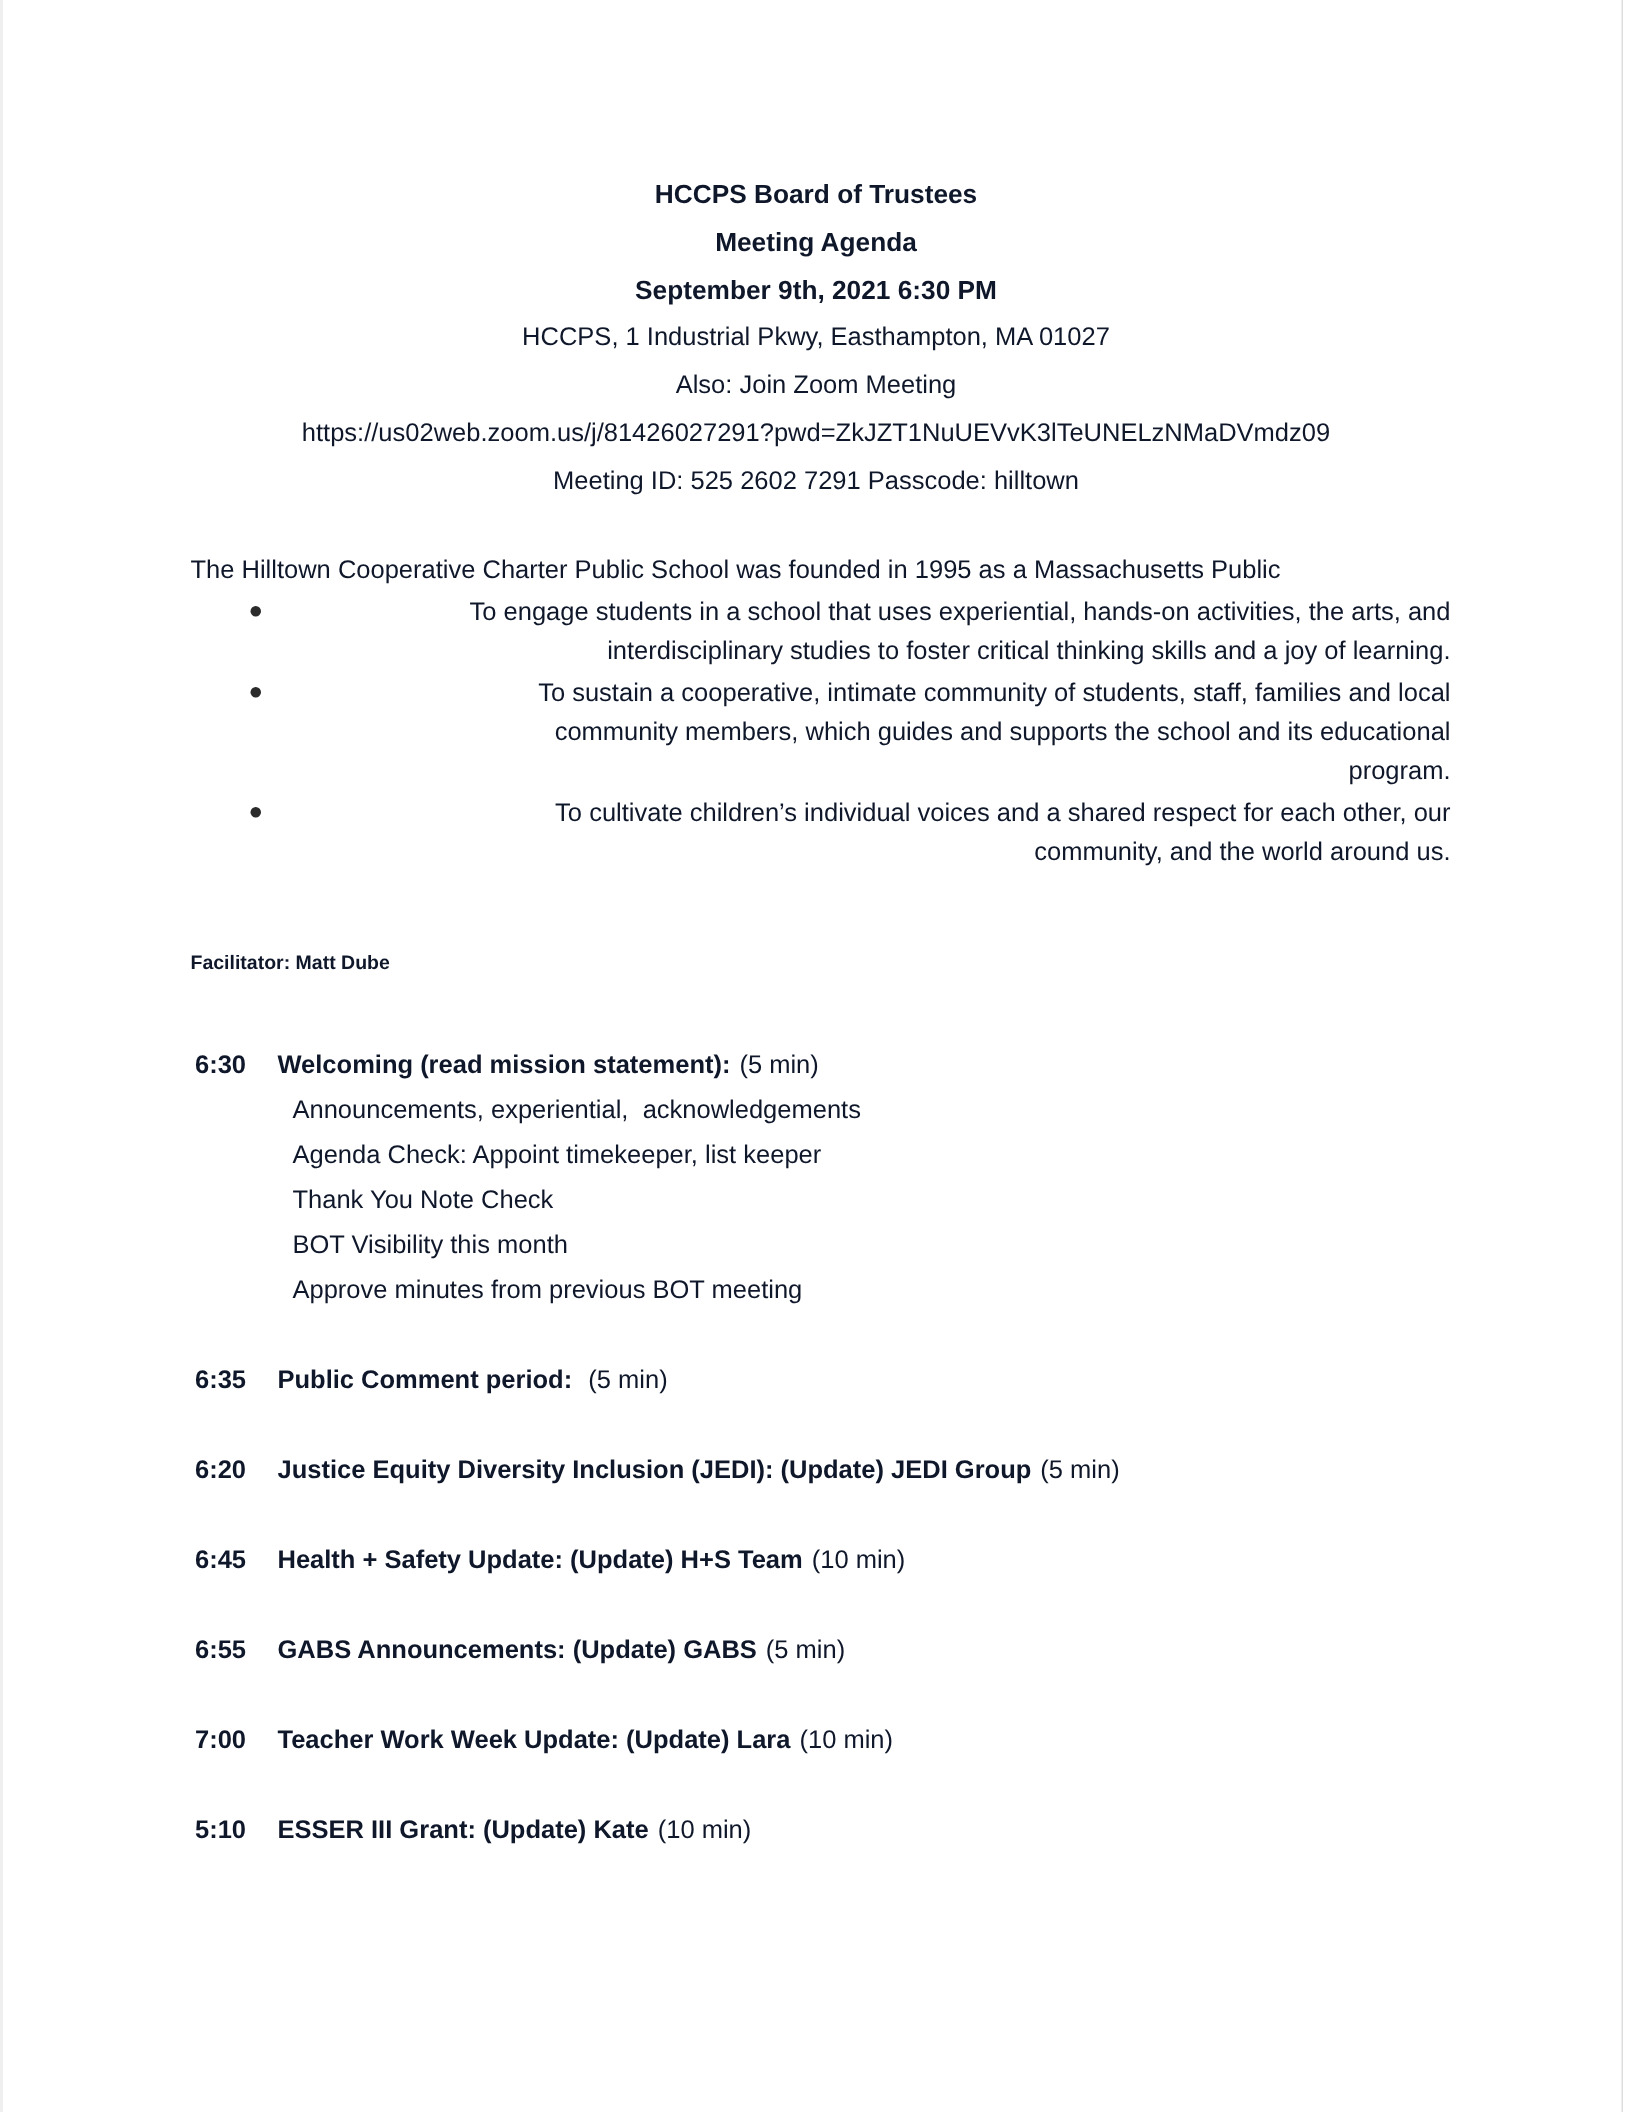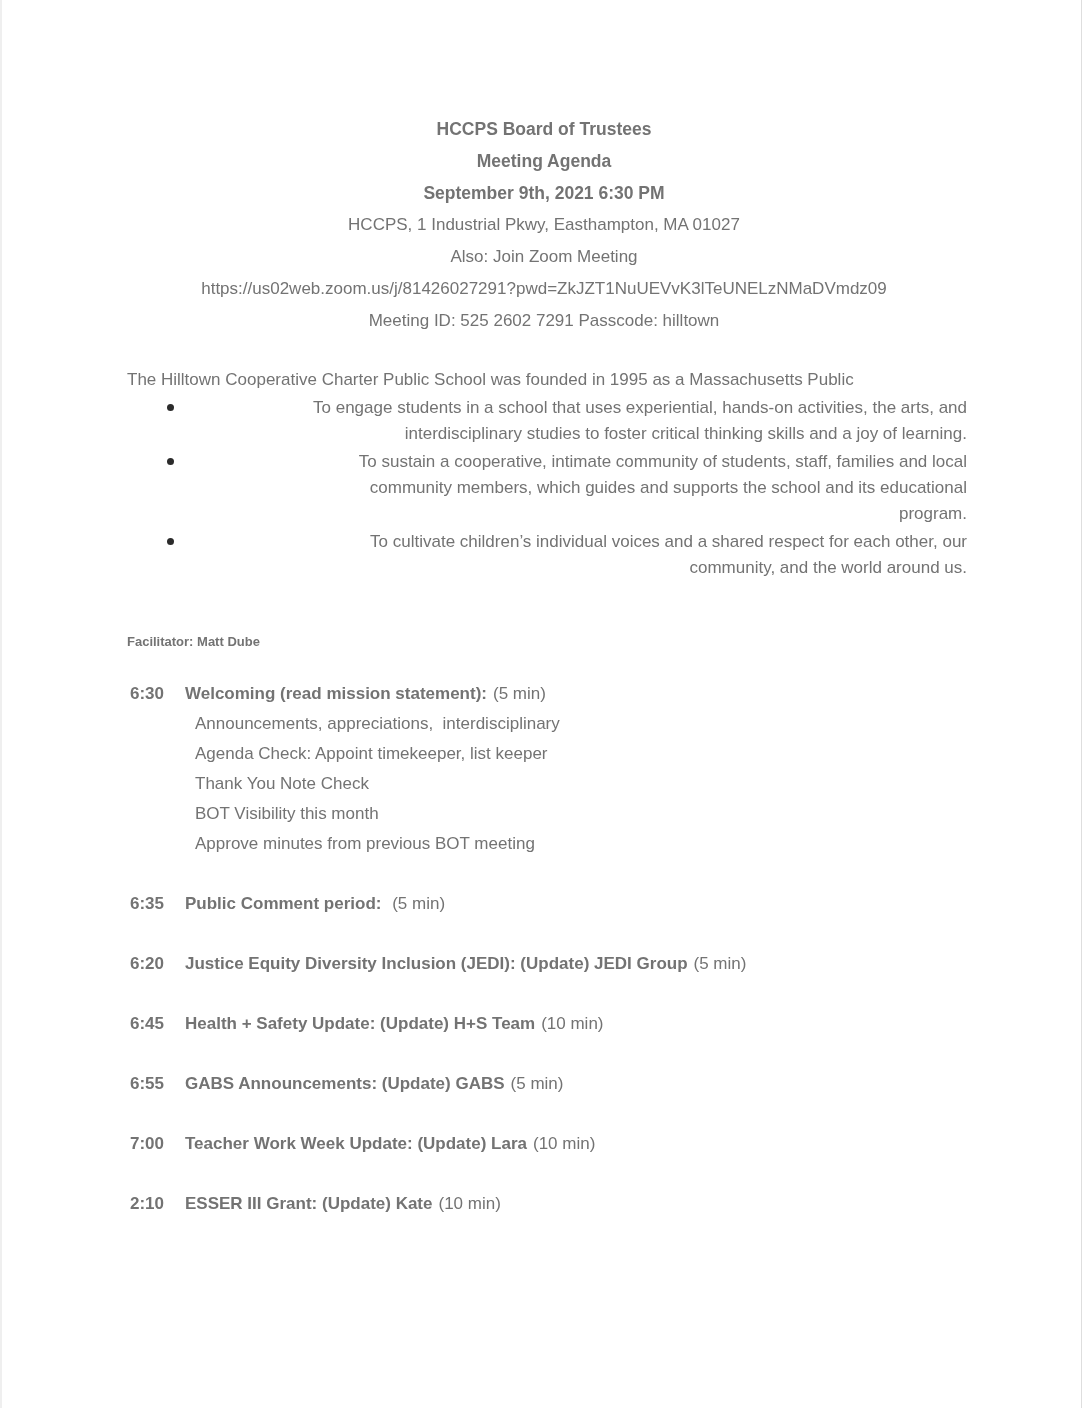--- a/index.html
+++ b/index.html
@@ -2,21 +2,21 @@
 <html><head>
 <meta charset="utf-8">
 <style>
   html,body{margin:0;padding:0;background:#f2f2f2;}
   .page{
     position:relative;
     width:1088px;height:1408px;
     margin:0 auto;
     background:#ffffff;
     font-family:"Liberation Sans",sans-serif;
-    color:#737373;
+    color:#0f172a;
     overflow:hidden;
   }
   
   .scan-edge-left{position:absolute;left:0;top:0;bottom:0;width:2px;background:#efefef;}
   .scan-edge-right{position:absolute;left:1081px;top:0;bottom:0;width:1px;background:#dedede;}
 
   .doc-header{
     padding-top:113px;
     text-align:center;
     font-size:17px;
@@ -38,21 +38,21 @@
     background:#2b2b2b;
   }
 
   .facilitator{
     margin:46px 0 0 127px;
     font-weight:bold;
     font-size:13px;
     line-height:30px;
   }
 
-  .agenda{margin-top:22px;font-size:17px;}
+  .agenda{margin-top:38px;font-size:17px;}
   .agenda-row{margin-bottom:30px;}
   .agenda-head{display:flex;line-height:30px;}
   .agenda-time{font-weight:bold;margin-left:130px;width:55px;flex:0 0 auto;}
   .agenda-title{font-weight:bold;white-space:pre-wrap;}
   .agenda-dur{margin-left:6px;white-space:pre-wrap;}
   .agenda-subs{margin-left:195px;line-height:30px;}
   .agenda-sub{white-space:pre-wrap;}
 </style>
 </head>
 <body>
@@ -97,21 +97,21 @@
 
   <div class="agenda">
 
     <div class="agenda-row">
       <div class="agenda-head">
         <span class="agenda-time">6:30</span>
         <span class="agenda-title">Welcoming (read mission statement):</span>
         <span class="agenda-dur">(5 min)</span>
       </div>
       <div class="agenda-subs">
-        <div class="agenda-sub">Announcements, appreciations,  interdisciplinary</div>
+        <div class="agenda-sub">Announcements, experiential,  acknowledgements</div>
         <div class="agenda-sub">Agenda Check: Appoint timekeeper, list keeper</div>
         <div class="agenda-sub">Thank You Note Check</div>
         <div class="agenda-sub">BOT Visibility this month</div>
         <div class="agenda-sub">Approve minutes from previous BOT meeting</div>
       </div>
     </div>
 
     <div class="agenda-row">
       <div class="agenda-head">
         <span class="agenda-time">6:35</span>
@@ -147,20 +147,20 @@
     <div class="agenda-row">
       <div class="agenda-head">
         <span class="agenda-time">7:00</span>
         <span class="agenda-title">Teacher Work Week Update: (Update) Lara</span>
         <span class="agenda-dur">(10 min)</span>
       </div>
     </div>
 
     <div class="agenda-row">
       <div class="agenda-head">
-        <span class="agenda-time">2:10</span>
+        <span class="agenda-time">5:10</span>
         <span class="agenda-title">ESSER III Grant: (Update) Kate</span>
         <span class="agenda-dur">(10 min)</span>
       </div>
     </div>
 
   </div>
 </div>
 
 </body></html>

